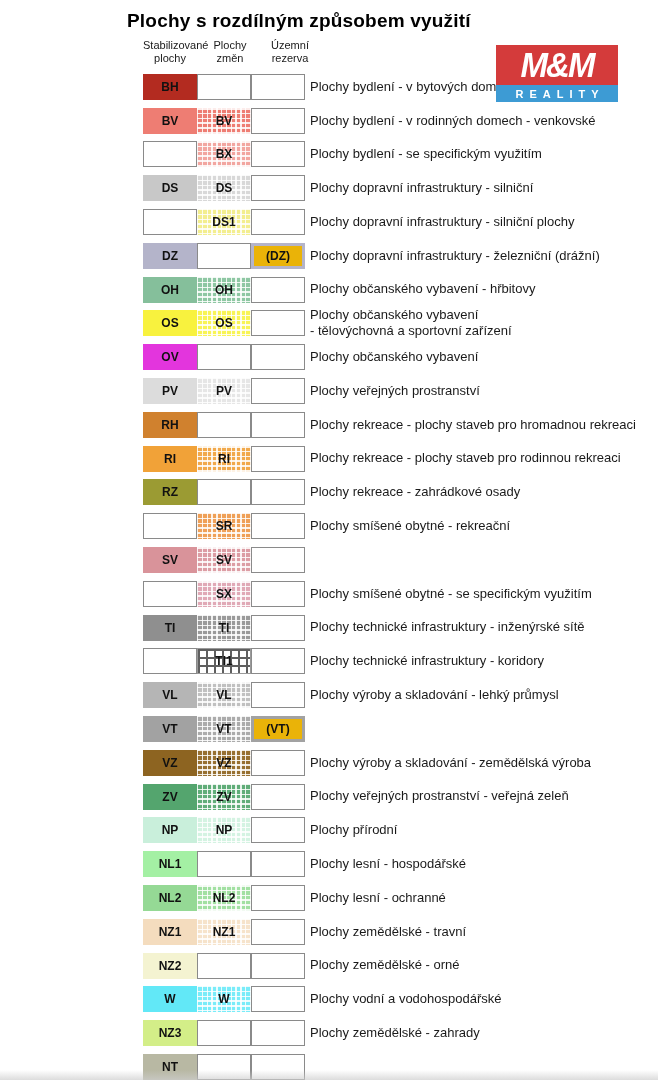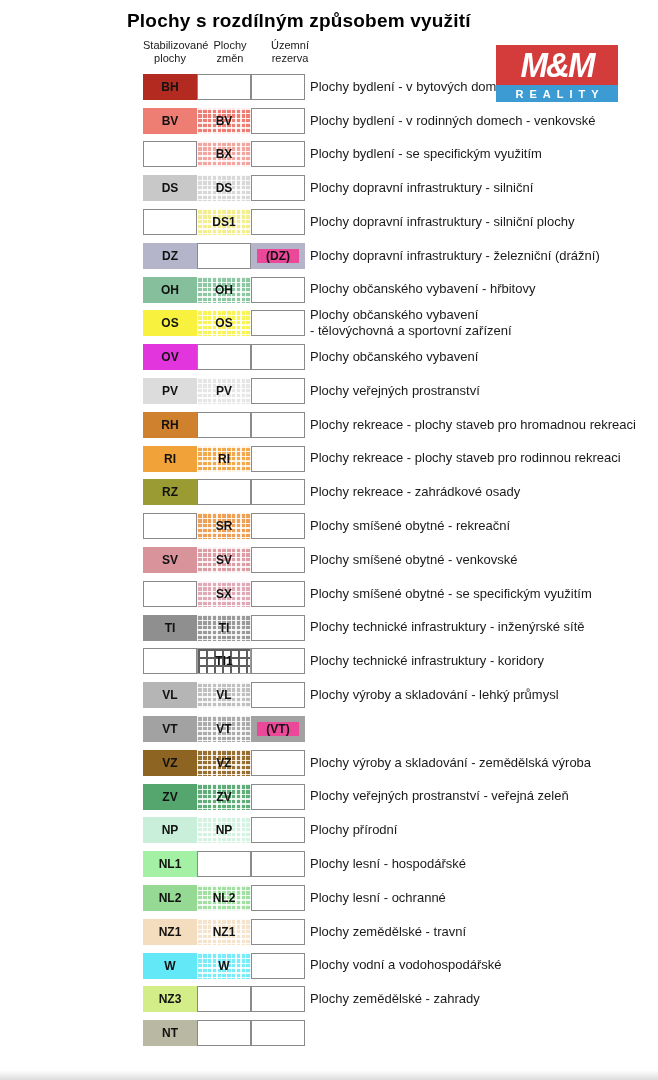--- a/index.html
+++ b/index.html
@@ -57,21 +57,21 @@
       repeating-linear-gradient(to right, rgba(255,255,255,.85) 0 1.5px, transparent 1.5px 4.8px),
       repeating-linear-gradient(to bottom, rgba(255,255,255,.85) 0 1.5px, transparent 1.5px 4.8px);
   }
   .box.darkgrid{
     background-color:#fff;
     border:1px solid #9a9a9a;
     background-image:
       repeating-linear-gradient(to right, var(--line) 0 2px, transparent 2px 8px),
       repeating-linear-gradient(to bottom, var(--line) 0 2px, transparent 2px 8px);
   }
-  .box.reserve{background:#ec4899;border:6px solid #6d28d9;align-items:flex-end;}
+  .box.reserve{background:#eab308;border:3px solid #6d28d9;}
   .box-label{
     font-size:12px;
     font-weight:bold;
     color:#111;
     white-space:nowrap;
   }
   .desc{
     margin-left:5px;
     font-size:13px;
     color:#1a1a1a;
@@ -274,21 +274,20 @@
   </div>
 
   <div class="legend-row">
     <div class="box solid" style="--c: #d9939a;">
           <span class="box-label">SV</span>
         </div>
     <div class="box grid" style="--c: #dc9da4;">
           <span class="box-label">SV</span>
         </div>
     <div class="box empty"></div>
-    <div class="desc">Plochy smíšené obytné - venkovské</div>
   </div>
 
   <div class="legend-row">
     <div class="box empty"></div>
     <div class="box grid" style="--c: #e0a9b6;">
           <span class="box-label">SX</span>
         </div>
     <div class="box empty"></div>
     <div class="desc">Plochy smíšené obytné - se specifickým využitím</div>
   </div>
@@ -393,20 +392,28 @@
     <div class="box solid" style="--c: #f4dcbe;">
           <span class="box-label">NZ1</span>
         </div>
     <div class="box grid" style="--c: #f6e3cb;">
           <span class="box-label">NZ1</span>
         </div>
     <div class="box empty"></div>
     <div class="desc">Plochy zemědělské - travní</div>
   </div>
 
+  <div class="legend-row">
+    <div class="box solid" style="--c: #f4f3d1;">
+          <span class="box-label">NZ2</span>
+        </div>
+    <div class="box empty"></div>
+    <div class="box empty"></div>
+    <div class="desc">Plochy zemědělské - orné</div>
+  </div>
 
   <div class="legend-row">
     <div class="box solid" style="--c: #62e8f7;">
           <span class="box-label">W</span>
         </div>
     <div class="box grid" style="--c: #79ecf9;">
           <span class="box-label">W</span>
         </div>
     <div class="box empty"></div>
     <div class="desc">Plochy vodní a vodohospodářské</div>

